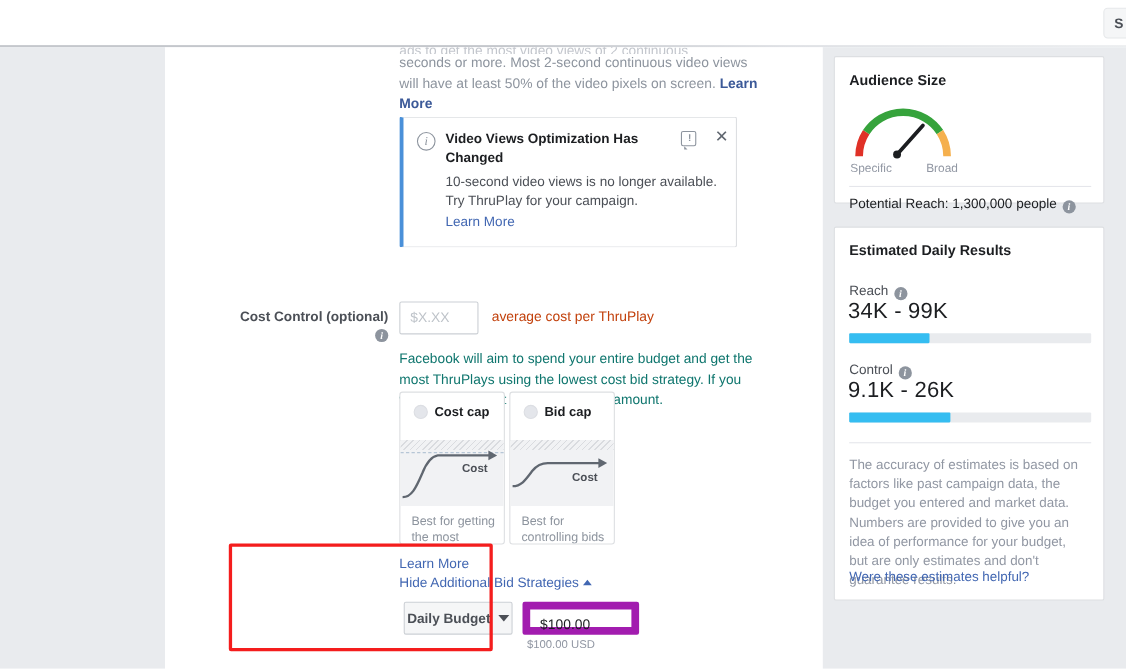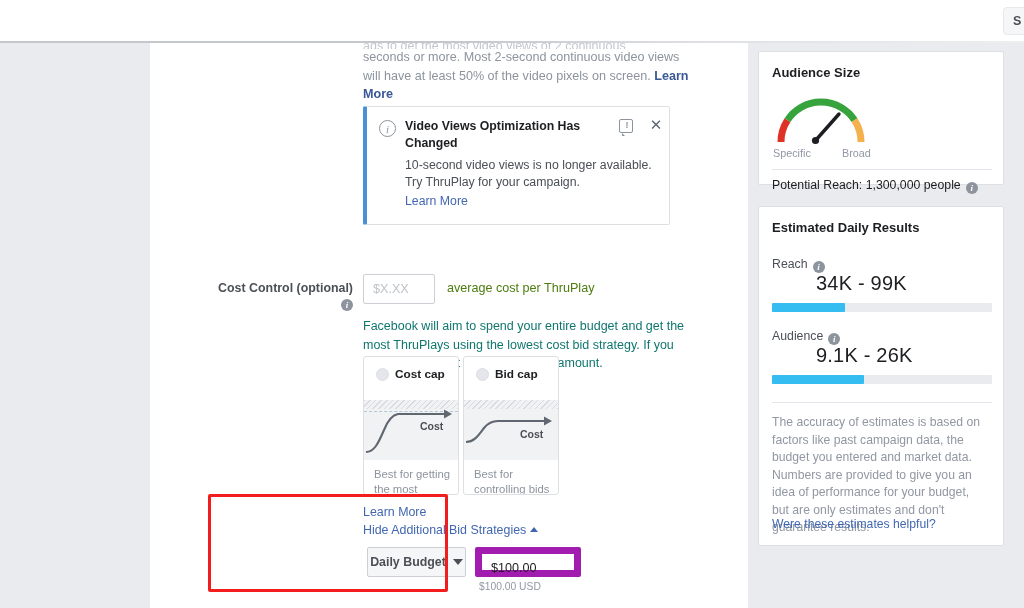--- a/index.html
+++ b/index.html
@@ -119,21 +119,21 @@
     text-align: center; font-family: "Liberation Serif", serif;
     font-weight: bold; font-style: italic; vertical-align: -2px; margin-left: 5px;
   }
   .cost-input {
     position: absolute; left: 213px; top: 231px; width: 72px; height: 30px;
     border: 1px solid #ccd0d5; border-radius: 2px; background: #ffffff;
     font-size: 12.6px; color: #bec3c9; padding: 0 9px; line-height: 28px;
   }
   .cost-suffix {
     position: absolute; left: 297px; top: 238px;
-    font-size: 12.6px; color: #4d7c0f;
+    font-size: 12.6px; color: #c2410c;
   }
   .cost-para {
     position: absolute; left: 213px; top: 264px; width: 340px;
     font-size: 12.5px; color: #0f766e; line-height: 18.5px; margin-top: 10px;
   }
 
   
   .bid-card {
     position: absolute; top: 313px; width: 96px; height: 139px;
     background: #ffffff; border: 1px solid #dddfe2; border-radius: 3px;
@@ -243,21 +243,20 @@
     position: absolute; left: 13px; top: 126px;
     font-size: 12.3px; color: #1c1e21;
   }
 
   .est-metric-lbl {
     position: absolute; left: 13px; font-size: 12.3px; color: #4b4f56;
   }
   .est-metric-val {
     position: absolute; left: 12px; font-size: 20px; color: #1c1e21; font-weight: 300;
     letter-spacing: .2px;
-    margin-left: 45px;
   }
   .est-bar-bg {
     position: absolute; left: 13px; width: 220px; height: 9px;
     background: #e9ebee; border-radius: 1px;
   }
   .est-bar-fill { height: 9px; background: #35bdf1; border-radius: 1px; }
 
   .est-sep {
     position: absolute; left: 13px; top: 195px; width: 220px; height: 1px;
     background: #e5e6eb;
@@ -387,21 +386,21 @@
 
       <div class="est-metric-lbl" style="top:50px">
         <span>Reach</span><span class="ico-info">i</span>
       </div>
       <div class="est-metric-val" style="top:65px">34K - 99K</div>
       <div class="est-bar-bg" style="top:96px">
         <div class="est-bar-fill" id="bar0" style="width:33%"></div>
       </div>
 
       <div class="est-metric-lbl" style="top:122px">
-        <span>Audience</span><span class="ico-info">i</span>
+        <span>Control</span><span class="ico-info">i</span>
       </div>
       <div class="est-metric-val" style="top:137px">9.1K - 26K</div>
       <div class="est-bar-bg" style="top:168px">
         <div class="est-bar-fill" id="bar1" style="width:42%"></div>
       </div>
 
       <div class="est-sep"></div>
       <div class="est-disclaimer">The accuracy of estimates is based on factors like past campaign data, the budget you entered and market data. Numbers are provided to give you an idea of performance for your budget, but are only estimates and don't guarantee results.</div>
       <div class="est-feedback-link">Were these estimates helpful?</div>
     </div>

